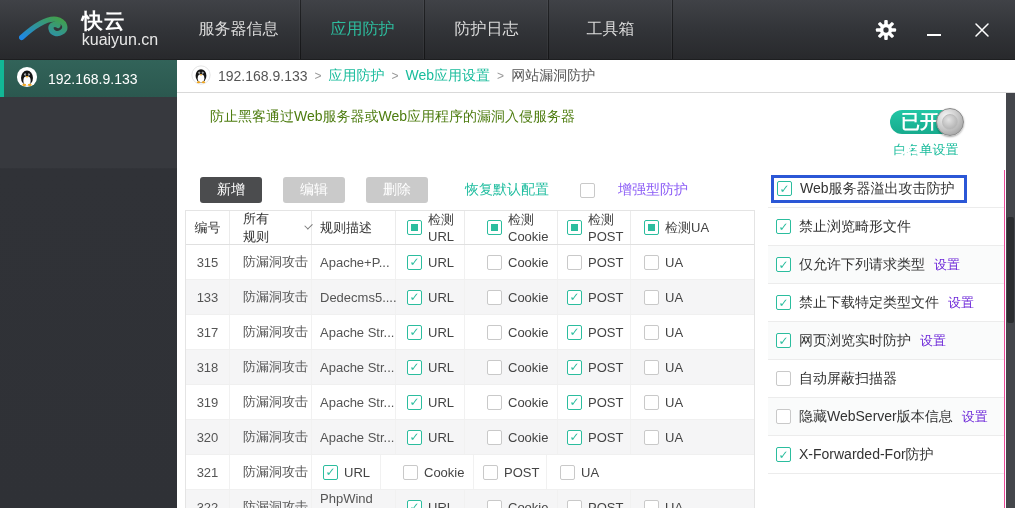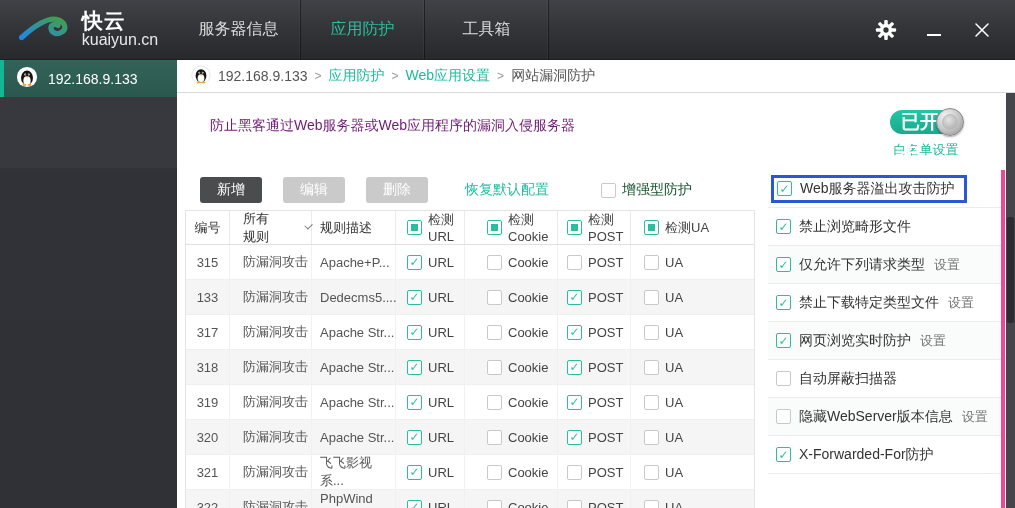--- a/index.html
+++ b/index.html
@@ -32,21 +32,21 @@
   .server-item::before { content:""; position:absolute; left:0; top:0; bottom:0; width:4px; background:#12b896; }
   .server-ip { color:#fff; font-size:14px; }
 
   
   .content { position:absolute; top:60px; left:177px; right:0; bottom:0; background:#fff; }
   .breadcrumb { height:33px; display:flex; align-items:center; gap:7px; padding-left:14px;
     border-bottom:1px solid #d9d9d9; font-size:14px; color:#555; }
   .crumb-link { color:#1abc9c; cursor:pointer; }
   .crumb-sep { color:#999; font-size:12px; }
   .main { position:absolute; top:33px; left:0; right:9px; bottom:0; }
-  .description { position:absolute; top:24px; left:33px; font-size:14px; color:#701a75; }
+  .description { position:absolute; top:15px; left:33px; font-size:14px; color:#4d7c0f; }
 
   
   .toggle-stack { position:absolute; top:16px; right:44px; width:72px; text-align:center; }
   .toggle { position:relative; width:72px; height:26px; cursor:pointer; }
   .toggle-pill { position:absolute; left:0; top:1px; width:64px; height:24px; border-radius:12px;
     background:linear-gradient(180deg,#23c6a5,#17ab8d); color:#fff; font-size:19px; font-weight:bold;
     line-height:24px; text-align:left; padding-left:11px; }
   .toggle-knob { position:absolute; right:-2px; top:-1px; width:28px; height:28px; border-radius:50%;
     background:radial-gradient(circle at 35% 30%,#f7f7f7,#c2c2c2 55%,#8f8f8f 100%);
     border:1px solid #8a8a8a; box-shadow:0 1px 2px rgba(0,0,0,0.35); }
@@ -55,21 +55,21 @@
   .whitelist { margin-top:6px; color:#1abc9c; font-size:13px; cursor:pointer; }
 
   
   .table-section { position:absolute; top:77px; left:8px; width:570px; bottom:0; }
   .toolbar { height:40px; display:flex; align-items:center; padding-left:15px; }
   .btn { width:62px; height:26px; border:none; border-radius:3px; color:#fff; font-size:14px;
     font-family:inherit; cursor:pointer; }
   .btn-add { background:#4b4c4e; margin-right:21px; }
   .btn-disabled { background:#cacaca; margin-right:21px; cursor:default; }
   .restore-link { color:#1fbd9f; font-size:14px; margin-left:16px; cursor:pointer; }
-  .enhanced { display:flex; align-items:center; gap:6px; margin-left:52px; font-size:14px; color:#14532d; }
+  .enhanced { display:flex; align-items:center; gap:23px; margin-left:31px; font-size:14px; color:#8b5cf6; }
 
   .grid { border:1px solid #e4e4e4; border-bottom:none; }
   .thead { display:flex; height:34px; align-items:center; font-size:13px; color:#333;
     border-bottom:1px solid #e0e0e0; }
   .thead .cell { border-right:1px solid #ebebeb; }
   .thead .cell:last-child { border-right:none; }
   .trow { display:flex; height:35px; align-items:center; font-size:13px; color:#555;
     border-bottom:1px solid #f0f0f0; cursor:pointer; }
   .trow.alt { background:#f5f5f6; }
   .trow .cell { border-right:1px solid #f1f1f1;align-items:center; }
@@ -89,28 +89,28 @@
   .cb { width:15px; height:15px; border:1px solid #c9c9c9; border-radius:2px; background:#fff;
     display:inline-flex; align-items:center; justify-content:center; flex:none; cursor:pointer; }
   .cb.checked { border-color:#2bbd9e; }
   .cb.checked::after { content:"\2713"; color:#2bbd9e; font-size:12px; font-weight:bold; line-height:1; }
   .cb.ind { border-color:#2bbd9e; }
   .cb.ind::after { content:""; width:7px; height:7px; background:#2bbd9e; }
   .cb-label { margin-left:6px; color:#444; }
 
   
   .panel { position:absolute; top:77px; left:591px; width:237px; bottom:0;
-    border-right:4px solid #ec4899; }
+    border-right:1px solid #ec4899; }
   .prow { height:38px; display:flex; align-items:center; padding-left:8px;
     border-bottom:1px solid #ececec; font-size:14px; color:#333; }
   .prow.alt { background:#fafbfb; }
   .prow .cb { margin-right:8px; }
   .hl-wrap { display:inline-flex; align-items:center; }
   .hl-wrap.hl { border:3px solid #2b57d6; padding:2px 9px 2px 3px; margin-left:-5px; }
-  .settings-link { color:#737373; font-size:13px; margin-left:9px; cursor:pointer; }
+  .settings-link { color:#6d28d9; font-size:13px; margin-left:9px; cursor:pointer; }
 
   
   .scrollbar { position:absolute; top:33px; right:0; bottom:0; width:9px; background:#44464b; }
   .scroll-thumb { position:absolute; top:124px; left:1px; right:1px; height:106px;
     background:#2b2d30; border-radius:2px; }
 </style>
 </head>
 <body>
 
 <div class="app">
@@ -129,20 +129,21 @@
         </svg>
       </span>
       <span class="brand-text">
         <span class="brand-name">快云</span>
         <span class="brand-domain">kuaiyun.cn</span>
       </span>
     </div>
     <div class="nav">
       <div class="nav-item">服务器信息</div>
       <div class="nav-item active">应用防护</div>
+      <div class="nav-item">防护日志</div>
       <div class="nav-item">工具箱</div>
     </div>
     <div class="win-controls">
       <div class="win-btn">
         <svg width="22" height="22" viewBox="0 0 20 20">
           <g fill="#fff" transform="translate(10,10)">
             <rect x="-1.6" y="-9.2" width="3.2" height="18.4" rx="1"></rect>
             <rect x="-1.6" y="-9.2" width="3.2" height="18.4" rx="1" transform="rotate(45)"></rect>
             <rect x="-1.6" y="-9.2" width="3.2" height="18.4" rx="1" transform="rotate(90)"></rect>
             <rect x="-1.6" y="-9.2" width="3.2" height="18.4" rx="1" transform="rotate(135)"></rect>
@@ -423,23 +424,20 @@
                   <span class="cb-label">UA</span>
                 </div>
               </div>
               <div class="trow">
                 <div class="cell c1">
                   <span>321</span>
                 </div>
                 <div class="cell c2">
                   <span>防漏洞攻击</span>
                 </div>
-                <div class="cell c3">
-                  <span>飞飞影视系...</span>
-                </div>
                 <div class="cell c4">
                   <span class="cb checked"></span>
                   <span class="cb-label">URL</span>
                 </div>
                 <div class="cell c5">
                   <span class="cb"></span>
                   <span class="cb-label">Cookie</span>
                 </div>
                 <div class="cell c6">
                   <span class="cb"></span>

